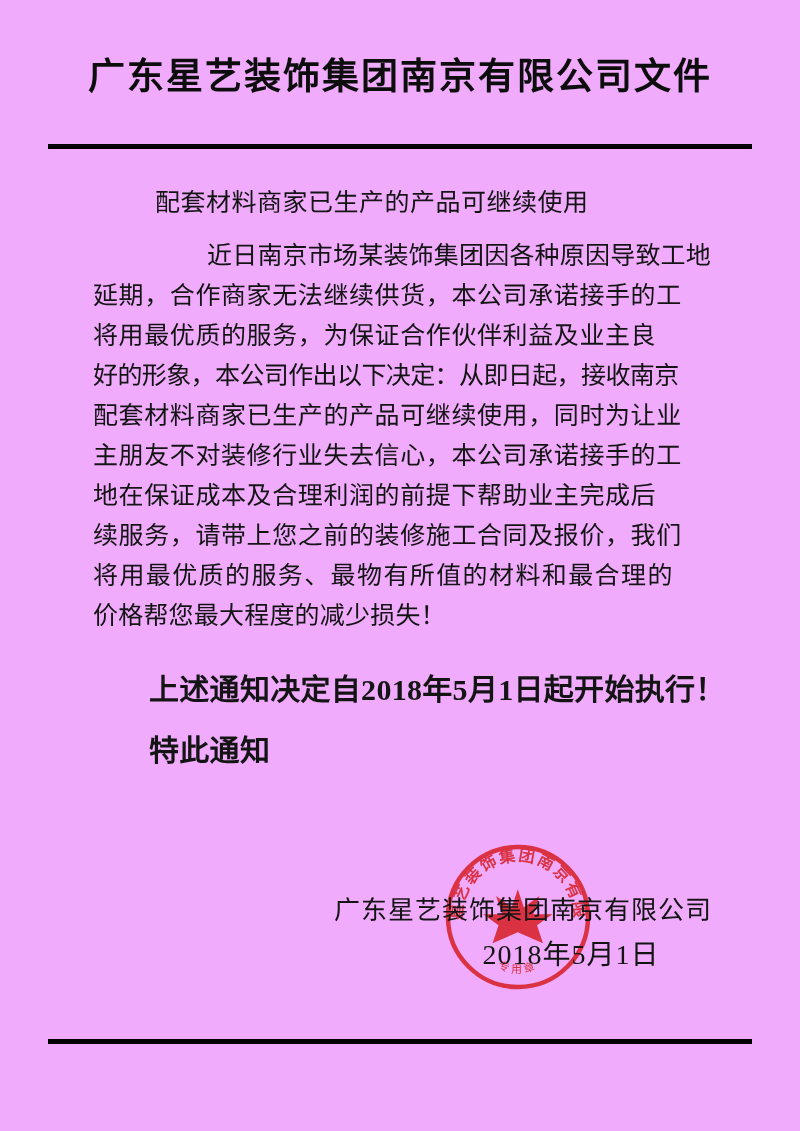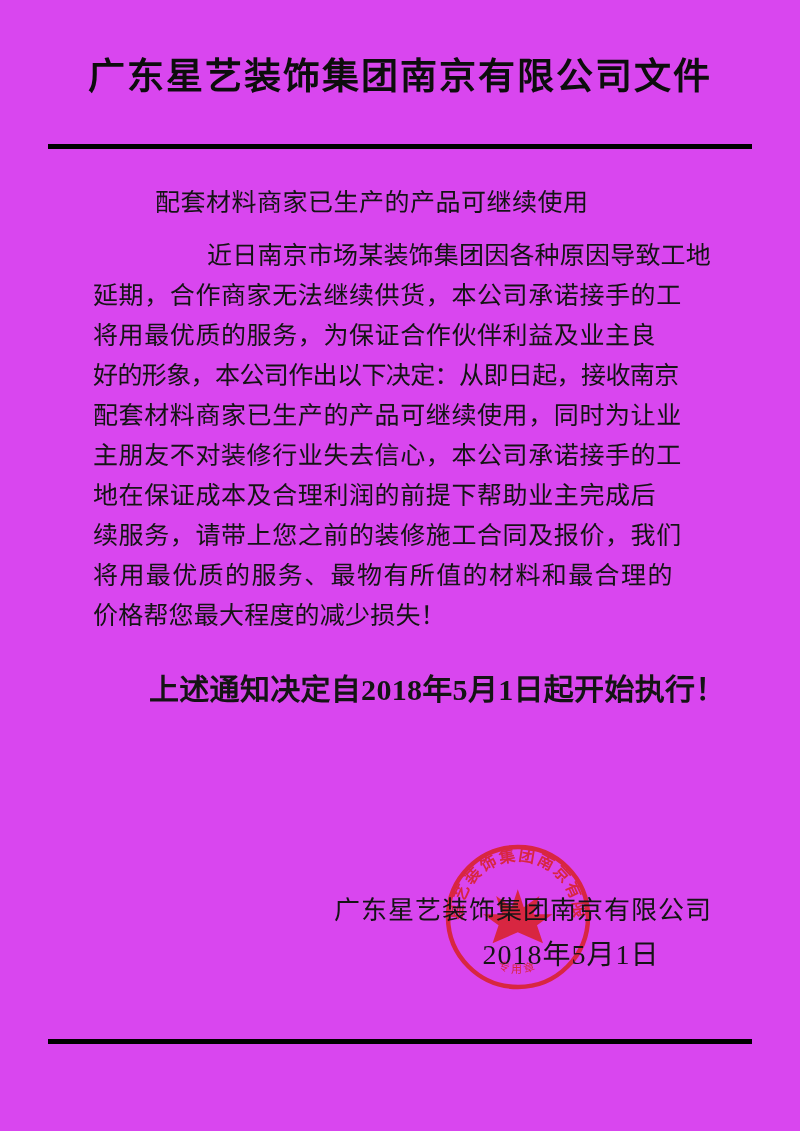--- a/index.html
+++ b/index.html
@@ -7,21 +7,21 @@
     margin: 0;
     padding: 0;
     background: #ffffff;
   }
 
   .page {
     position: relative;
     width: 800px;
     height: 1131px;
     margin: 0 auto;
-    background: #d946ef;
+    background: #f0abfc;
     overflow: hidden;
     font-family: "Liberation Serif", "DejaVu Serif", serif;
     color: #111111;
     -webkit-font-smoothing: antialiased;
   }
 
   
   .doc-title {
     position: absolute;
     left: 0;
@@ -183,20 +183,21 @@
     <div class="body-line stretch">
       <span style="letter-spacing:1.4px">将用最优质的服务、最物有所值的材料和最合理的</span>
     </div>
     <div class="body-line flush">
       <span>价格帮您最大程度的减少损失！</span>
     </div>
   </div>
 
   <div class="statement statement-effective">上述通知决定自2018年5月1日起开始执行！</div>
 
+  <div class="statement statement-closing">特此通知</div>
 
   <div class="seal">
     <svg viewBox="0 0 148 148" xmlns="http://www.w3.org/2000/svg" aria-hidden="true">
       <defs>
         <path id="sealArc" d="M 18 74 A 56 56 0 0 1 130 74" fill="none"></path>
         <path id="sealArcLow" d="M 30 86 A 44 44 0 0 0 118 86" fill="none"></path>
       </defs>
 
       <circle cx="74" cy="74" r="70" fill="none" stroke="#d8222a" stroke-width="4.5"></circle>
 

